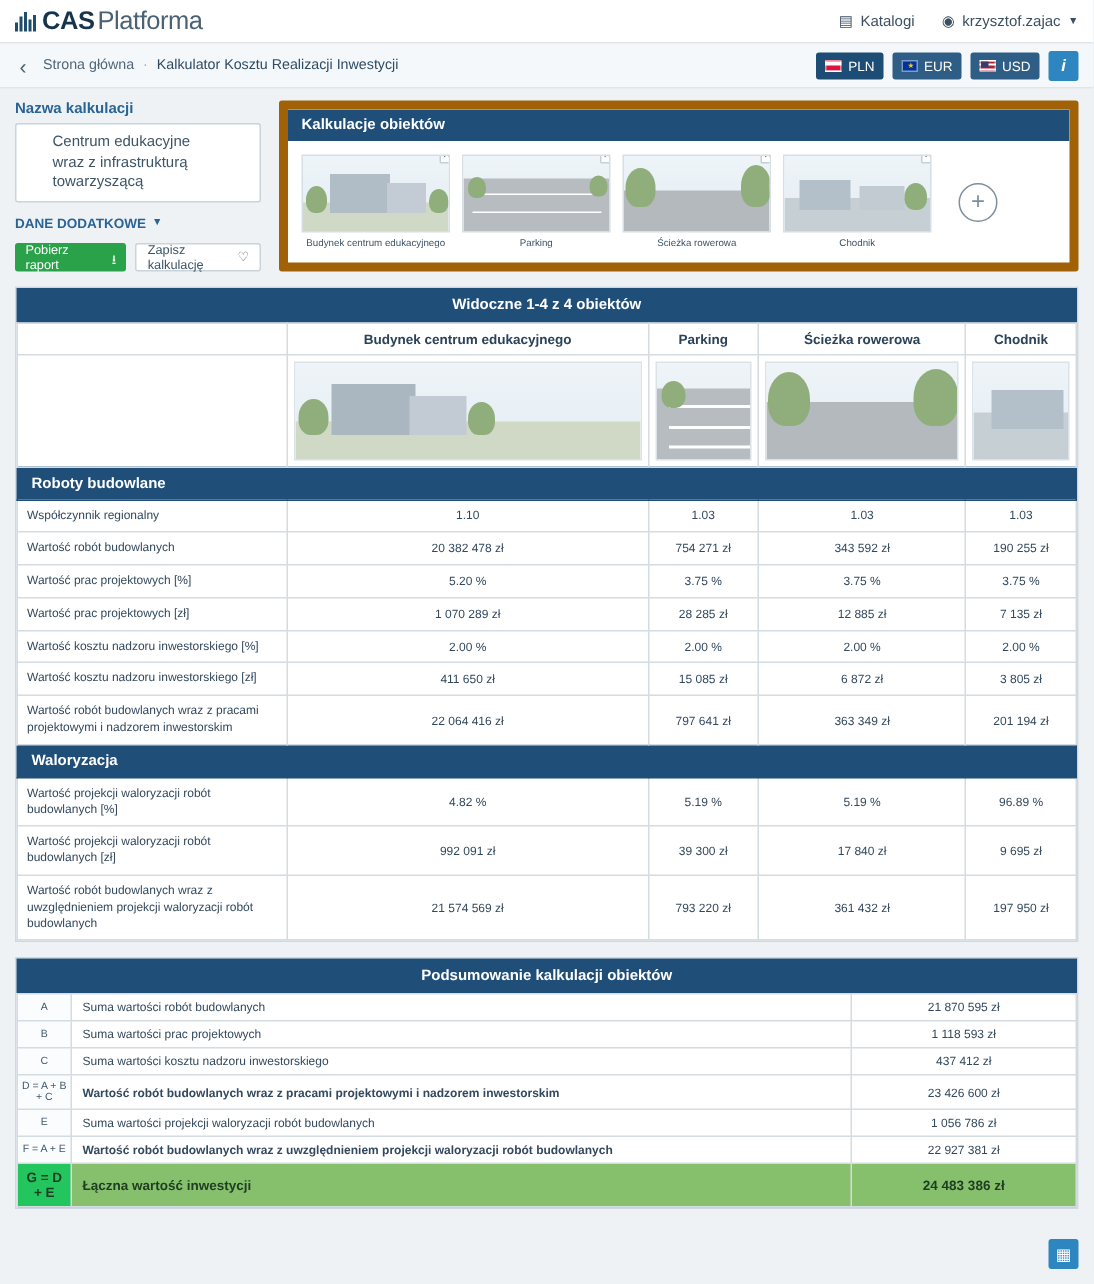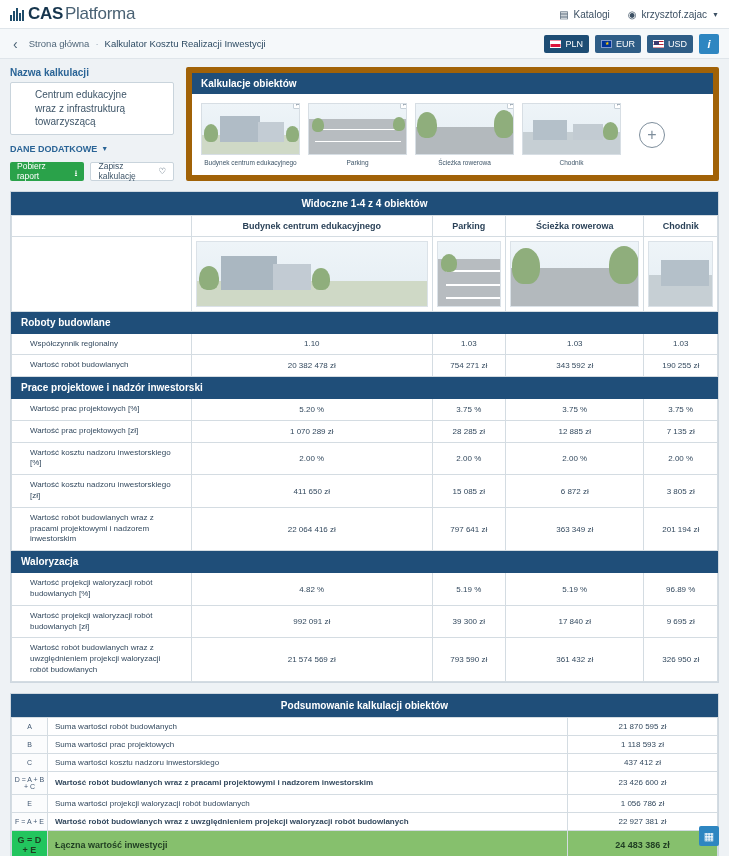--- a/index.html
+++ b/index.html
@@ -109,21 +109,21 @@
   table { width: 100%; border-collapse: collapse; }
   td, th { border: 1px solid #d4dce2; }
   .col-label { width: 25.5%; }
   .hdr-cell { text-align: center; font-size: 9px; font-weight: bold; color: #2b4258; padding: 5px 2px; }
   .thumb-cell { padding: 4px; text-align: center; }
   .thumb-img { width: 100%; height: 66px; border: 1px solid #dbe2e8; overflow: hidden; position: relative; }
   .sec-row td {
     background: #1f4e79; color: #fff; font-size: 10px; font-weight: bold; padding: 5px 9px;
     border-color: #1f4e79;
   }
-  .lbl { font-size: 8px; color: #33495e; padding: 5px 18px; line-height: 1.35; margin-top: 15px; }
+  .lbl { font-size: 8px; color: #33495e; padding: 5px 6px; line-height: 1.35; margin-top: 15px; }
   .val { font-size: 8px; color: #33495e; text-align: center; padding: 5px 3px; }
   .final-row td { background: #86c06d; color: #1f3d22; font-weight: bold; font-size: 8.5px; }
   .final-row .lbl { color: #ffffff; }
 
   
   .sum-wrap { margin-top: 10px; border: 1px solid #cfd8e0; background: #fff; }
   .sum-title { background: #1f4e79; color: #fff; text-align: center; font-size: 10px; font-weight: bold; padding: 6px; }
   .sum-code { width: 36px; text-align: center; font-size: 7px; color: #405771; padding: 4px 2px; background: #fbfcfd; }
   .sum-lbl { font-size: 8px; color: #33495e; padding: 4px 7px; }
   .sum-lbl.bold { font-weight: bold; }
@@ -343,23 +343,20 @@
           <td class="val">1.03</td>
         </tr>
         <tr>
           <td class="lbl">Wartość robót budowlanych</td>
           <td class="val">20 382 478 zł</td>
           <td class="val">754 271 zł</td>
           <td class="val">343 592 zł</td>
           <td class="val">190 255 zł</td>
         </tr>
 
-        <tr class="sec-row">
-          <td colspan="5">Prace projektowe i nadzór inwestorski</td>
-        </tr>
         <tr>
           <td class="lbl">Wartość prac projektowych [%]</td>
           <td class="val">5.20 %</td>
           <td class="val">3.75 %</td>
           <td class="val">3.75 %</td>
           <td class="val">3.75 %</td>
         </tr>
         <tr>
           <td class="lbl">Wartość prac projektowych [zł]</td>
           <td class="val">1 070 289 zł</td>
@@ -402,23 +399,23 @@
         <tr>
           <td class="lbl">Wartość projekcji waloryzacji robót budowlanych [zł]</td>
           <td class="val">992 091 zł</td>
           <td class="val">39 300 zł</td>
           <td class="val">17 840 zł</td>
           <td class="val">9 695 zł</td>
         </tr>
         <tr>
           <td class="lbl">Wartość robót budowlanych wraz z uwzględnieniem projekcji waloryzacji robót budowlanych</td>
           <td class="val">21 574 569 zł</td>
-          <td class="val">793 590 zł</td>
+          <td class="val">793 220 zł</td>
           <td class="val">361 432 zł</td>
-          <td class="val">326 950 zł</td>
+          <td class="val">197 950 zł</td>
         </tr>
 
       </tbody>
         </table>
     </div>
 
     <div class="sum-wrap">
       <div class="sum-title">Podsumowanie kalkulacji obiektów</div>
       <table>
         <tbody>

